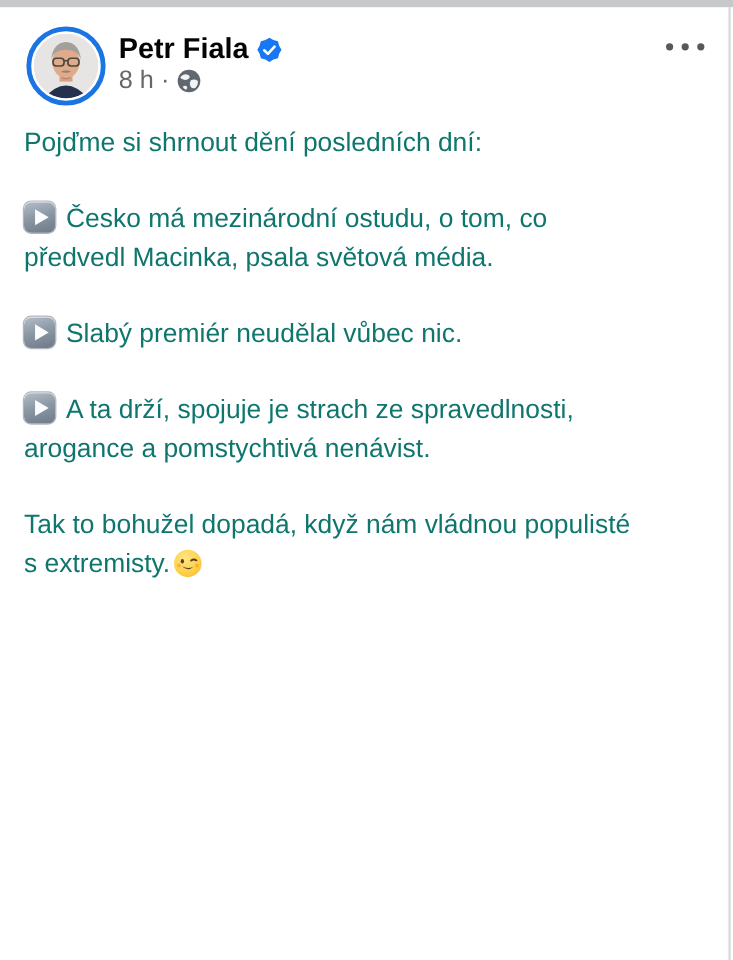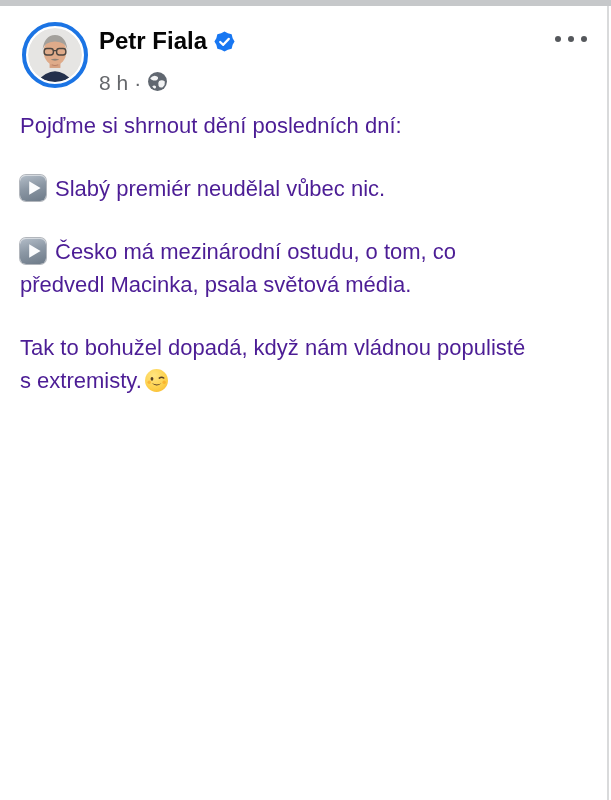--- a/index.html
+++ b/index.html
@@ -63,22 +63,23 @@
   }
   .author-name {
     font-size: 24px;
     font-weight: bold;
     color: #050505;
     line-height: 28px;
   }
   .badge-icon svg { display: block; }
   .meta-row {
     display: flex;
+    align-items: center;
     gap: 6px;
-    margin-top: 16px;
+    margin-top: 0;
     color: #65676b;
     font-size: 21px;
     line-height: 24px;
   }
   .globe-icon svg { display: block; }
   .more-button {
     position: absolute;
     top: 30px;
     right: 22px;
     display: flex;
@@ -94,21 +95,21 @@
   }
 
   
   .post-body {
     padding: 14px 20px 0 20px;
   }
   .para {
     margin: 0 0 30px 0;
     font-size: 22px;
     line-height: 33px;
-    color: #4c1d95;
+    color: #0f766e;
   }
   .ptext { white-space: pre-line; }
 
   .play-emoji {
     display: inline-block;
     width: 26px;
     height: 26px;
     margin-right: 9px;
     vertical-align: -5px;
     border-radius: 6px;
@@ -185,29 +186,33 @@
     </div>
   </div>
 
   <div class="post-body">
 
     <p class="para"><span class="ptext">Pojďme si shrnout dění posledních dní:</span></p>
 
 
     <p class="para"><span class="play-emoji"><svg width="26" height="26" viewBox="0 0 26 26">
             <polygon points="9.2,6.3 20.6,13 9.2,19.7" fill="#fbfcfd"></polygon>
-          </svg></span><span class="ptext">Slabý premiér neudělal vůbec nic.</span></p>
+          </svg></span><span class="ptext">Česko má mezinárodní ostudu, o tom, co
+předvedl Macinka, psala světová média.</span></p>
 
     <p class="para"><span class="play-emoji"><svg width="26" height="26" viewBox="0 0 26 26">
             <polygon points="9.2,6.3 20.6,13 9.2,19.7" fill="#fbfcfd"></polygon>
-          </svg></span><span class="ptext">Česko má mezinárodní ostudu, o tom, co
-předvedl Macinka, psala světová média.</span></p>
-
-
-
+          </svg></span><span class="ptext">Slabý premiér neudělal vůbec nic.</span></p>
+
+
+
+    <p class="para"><span class="play-emoji"><svg width="26" height="26" viewBox="0 0 26 26">
+            <polygon points="9.2,6.3 20.6,13 9.2,19.7" fill="#fbfcfd"></polygon>
+          </svg></span><span class="ptext">A ta drží, spojuje je strach ze spravedlnosti,
+arogance a pomstychtivá nenávist.</span></p>
 
     <p class="para"><span class="ptext">Tak to bohužel dopadá, když nám vládnou populisté
 s extremisty.</span><span class="wink-emoji"><svg width="25" height="25" viewBox="0 0 36 36">
       <defs>
         <radialGradient id="winkg" cx="0.4" cy="0.3" r="0.9">
           <stop offset="0%" stop-color="#ffe582"></stop>
           <stop offset="60%" stop-color="#fdd04a"></stop>
           <stop offset="100%" stop-color="#f6b42c"></stop>
         </radialGradient>
       </defs>

